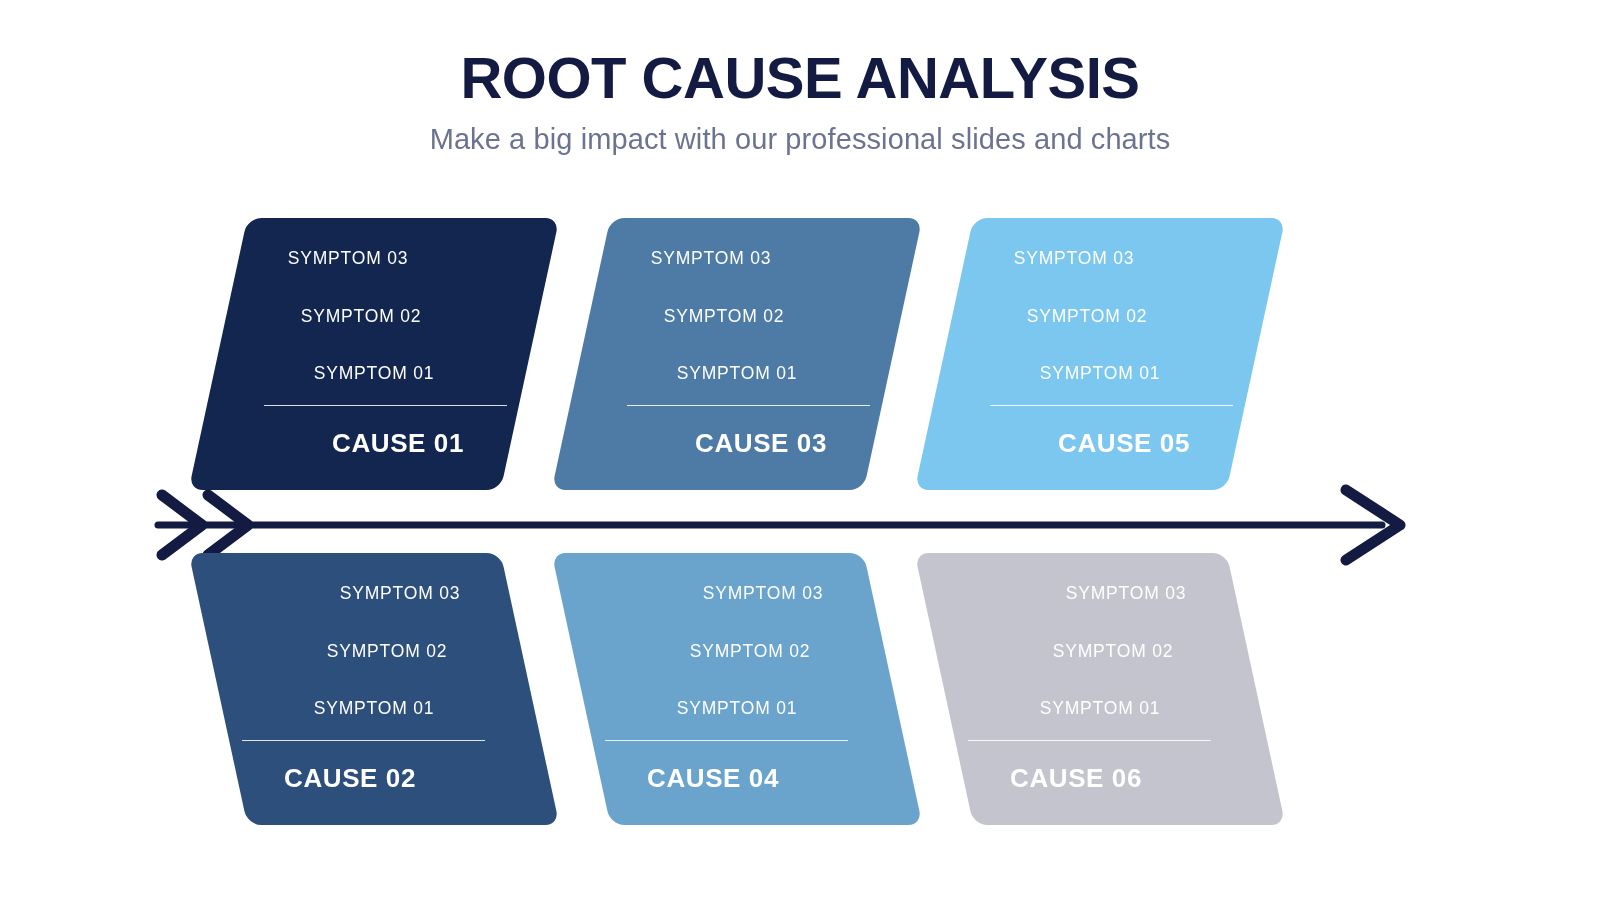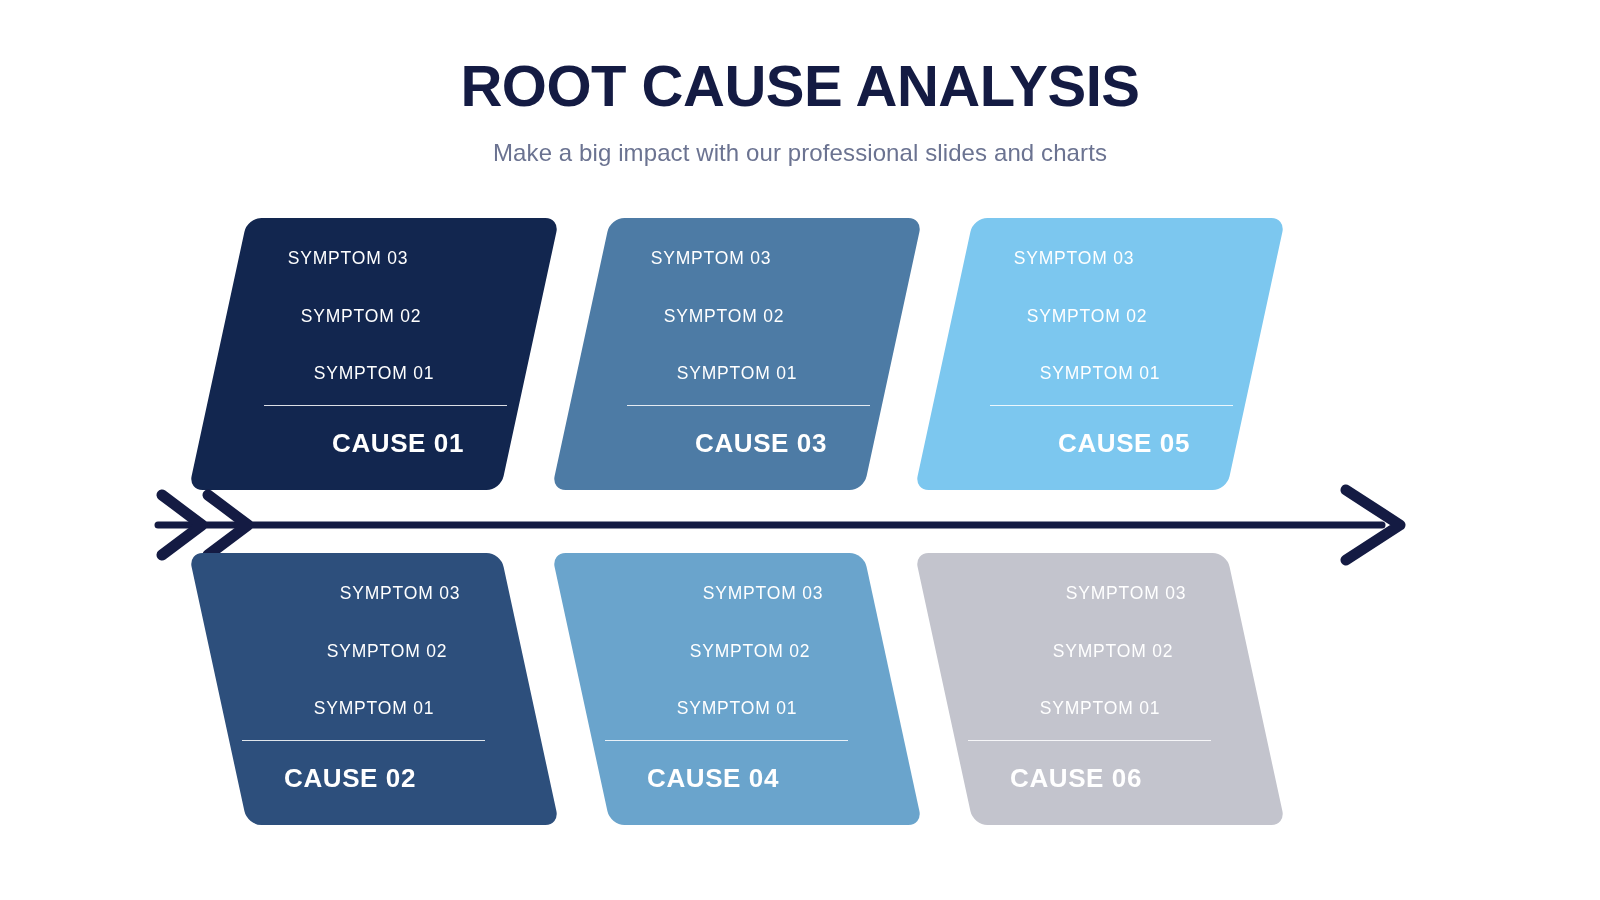--- a/index.html
+++ b/index.html
@@ -23,25 +23,25 @@
     text-align: center;
     padding-top: 48px;
     box-sizing: border-box;
   }
   #page-title {
     font-size: 58px;
     font-weight: 700;
     letter-spacing: -0.5px;
     color: #141b43;
     line-height: 1.05;
-    margin: 8px;
+    margin: 0;
     font-family: "Liberation Sans", sans-serif;
   }
   #page-subtitle {
-    font-size: 24px;
+    font-size: 29px;
     font-weight: 400;
     color: #6b7391;
     margin: 0;
     padding-top: 14px;
     letter-spacing: 0.1px;
   }
 
   
   #fishbone {
     position: absolute;

